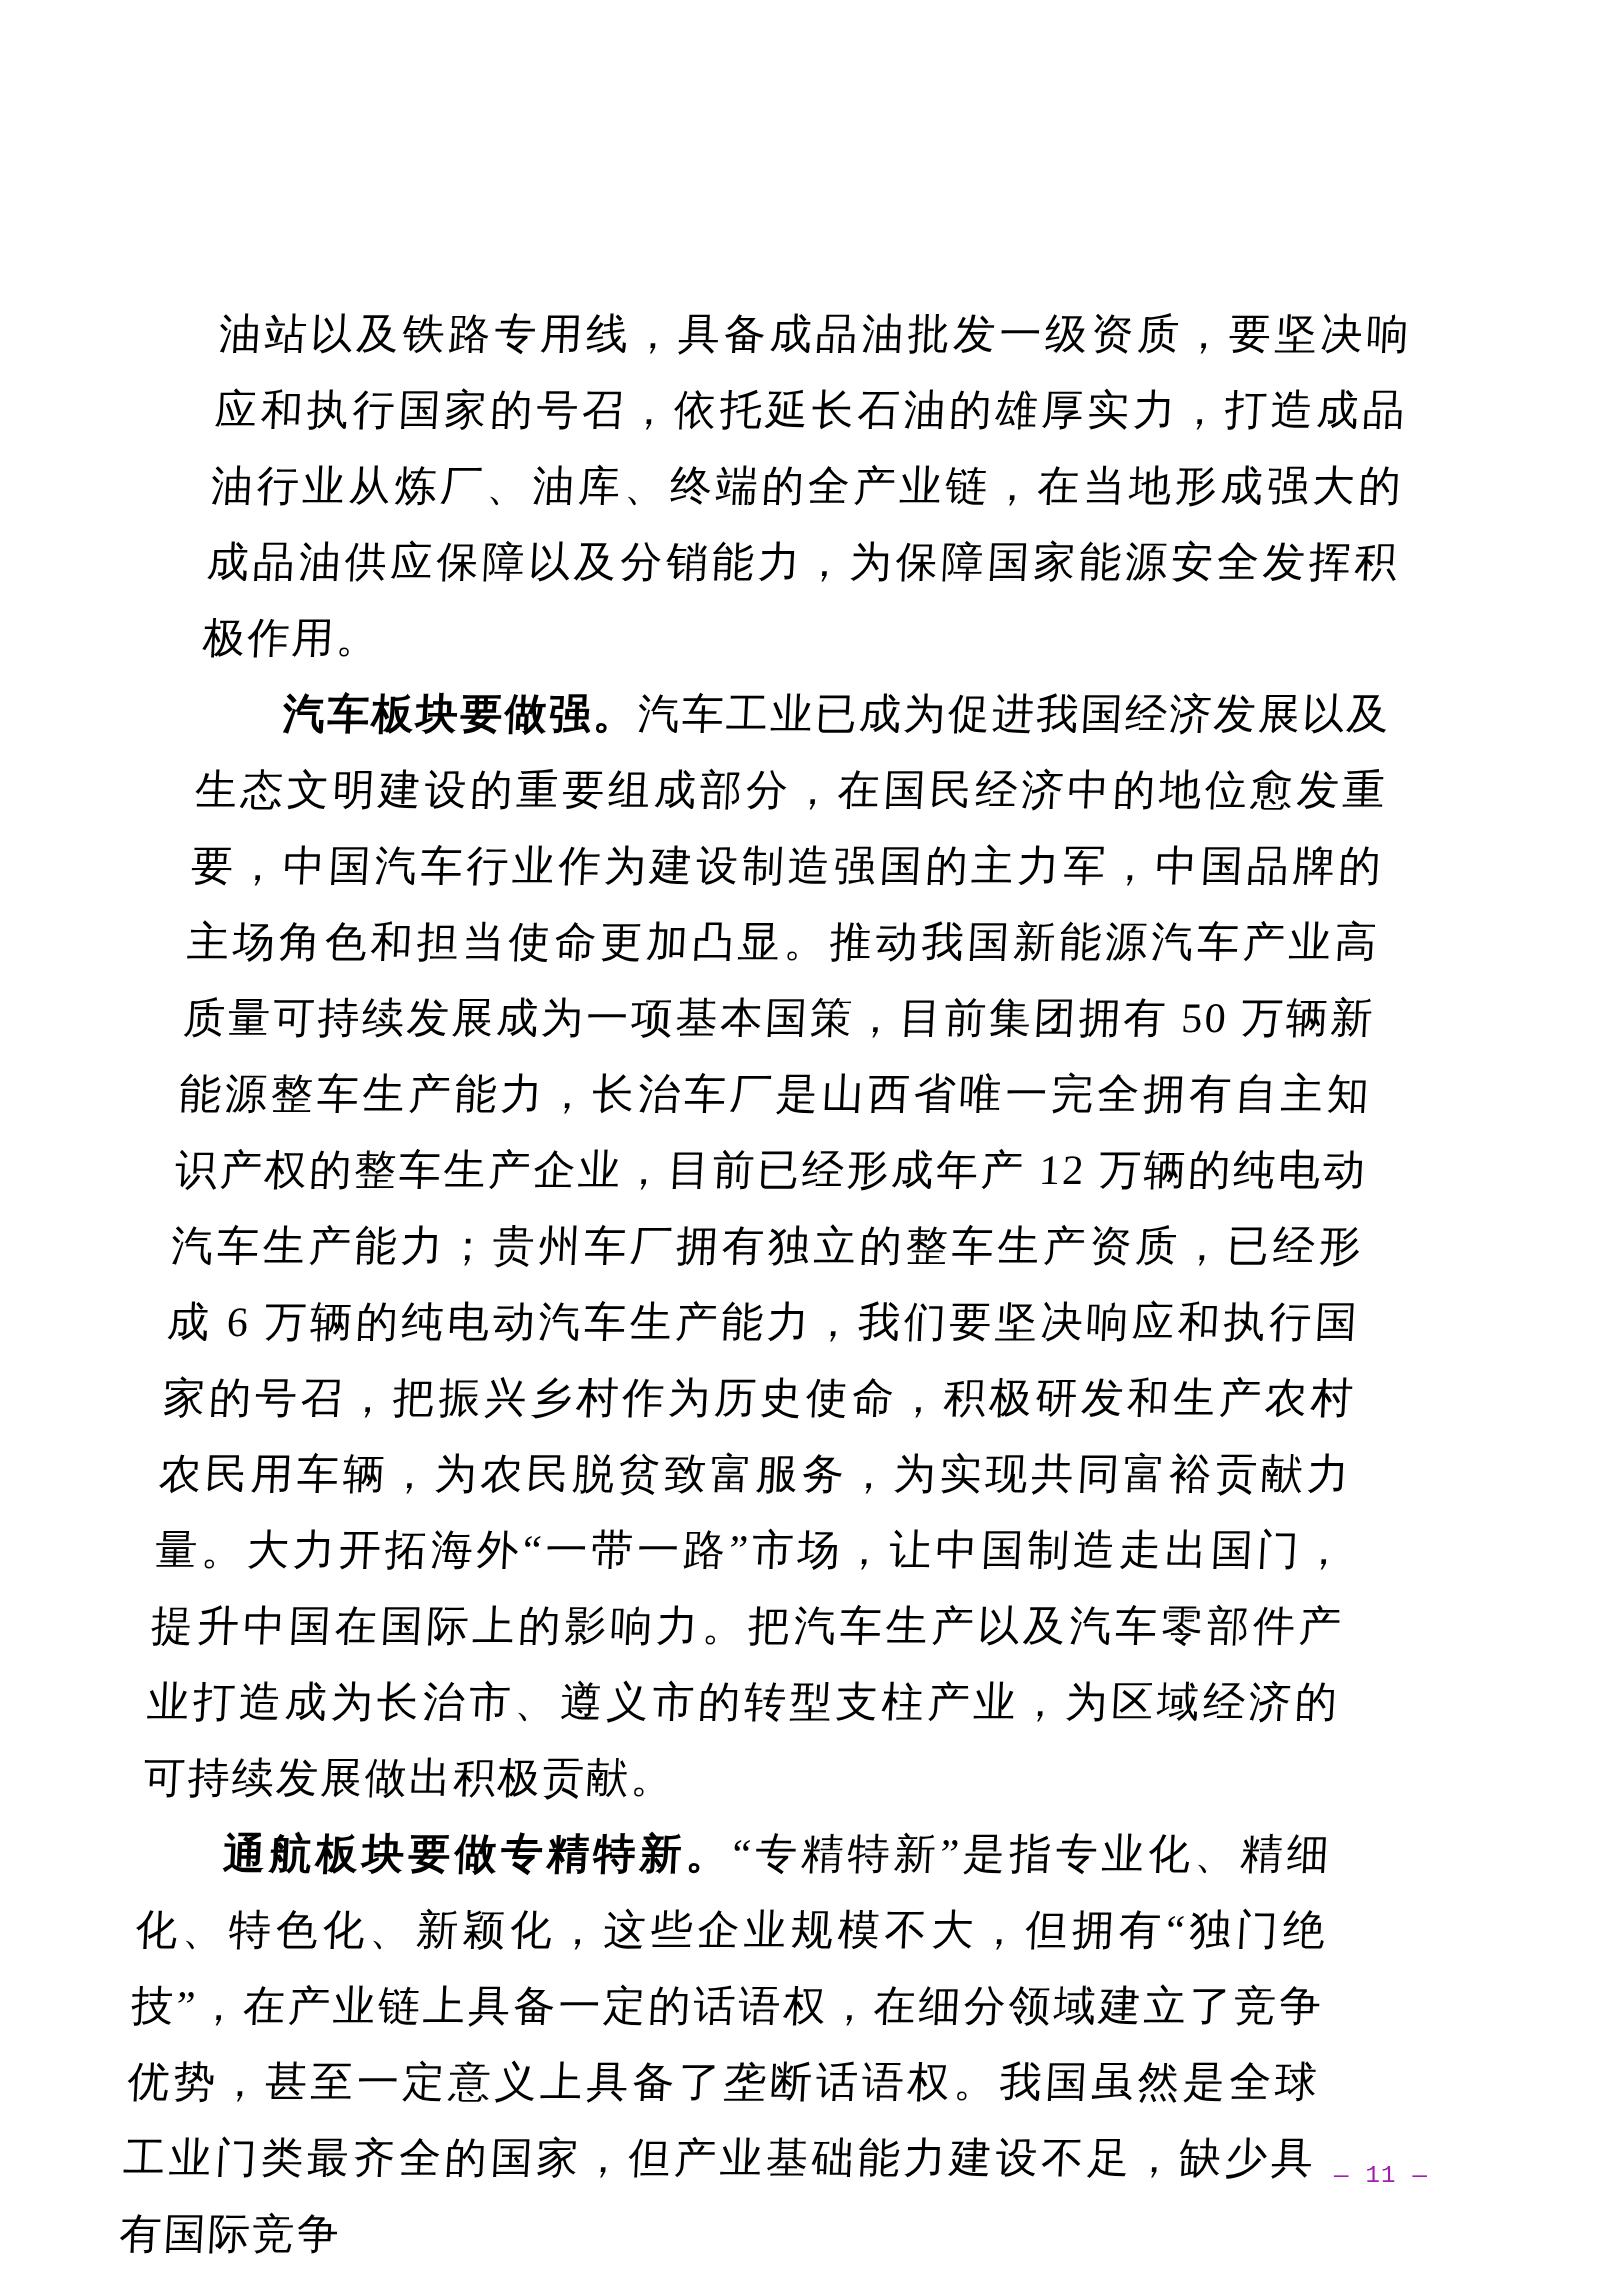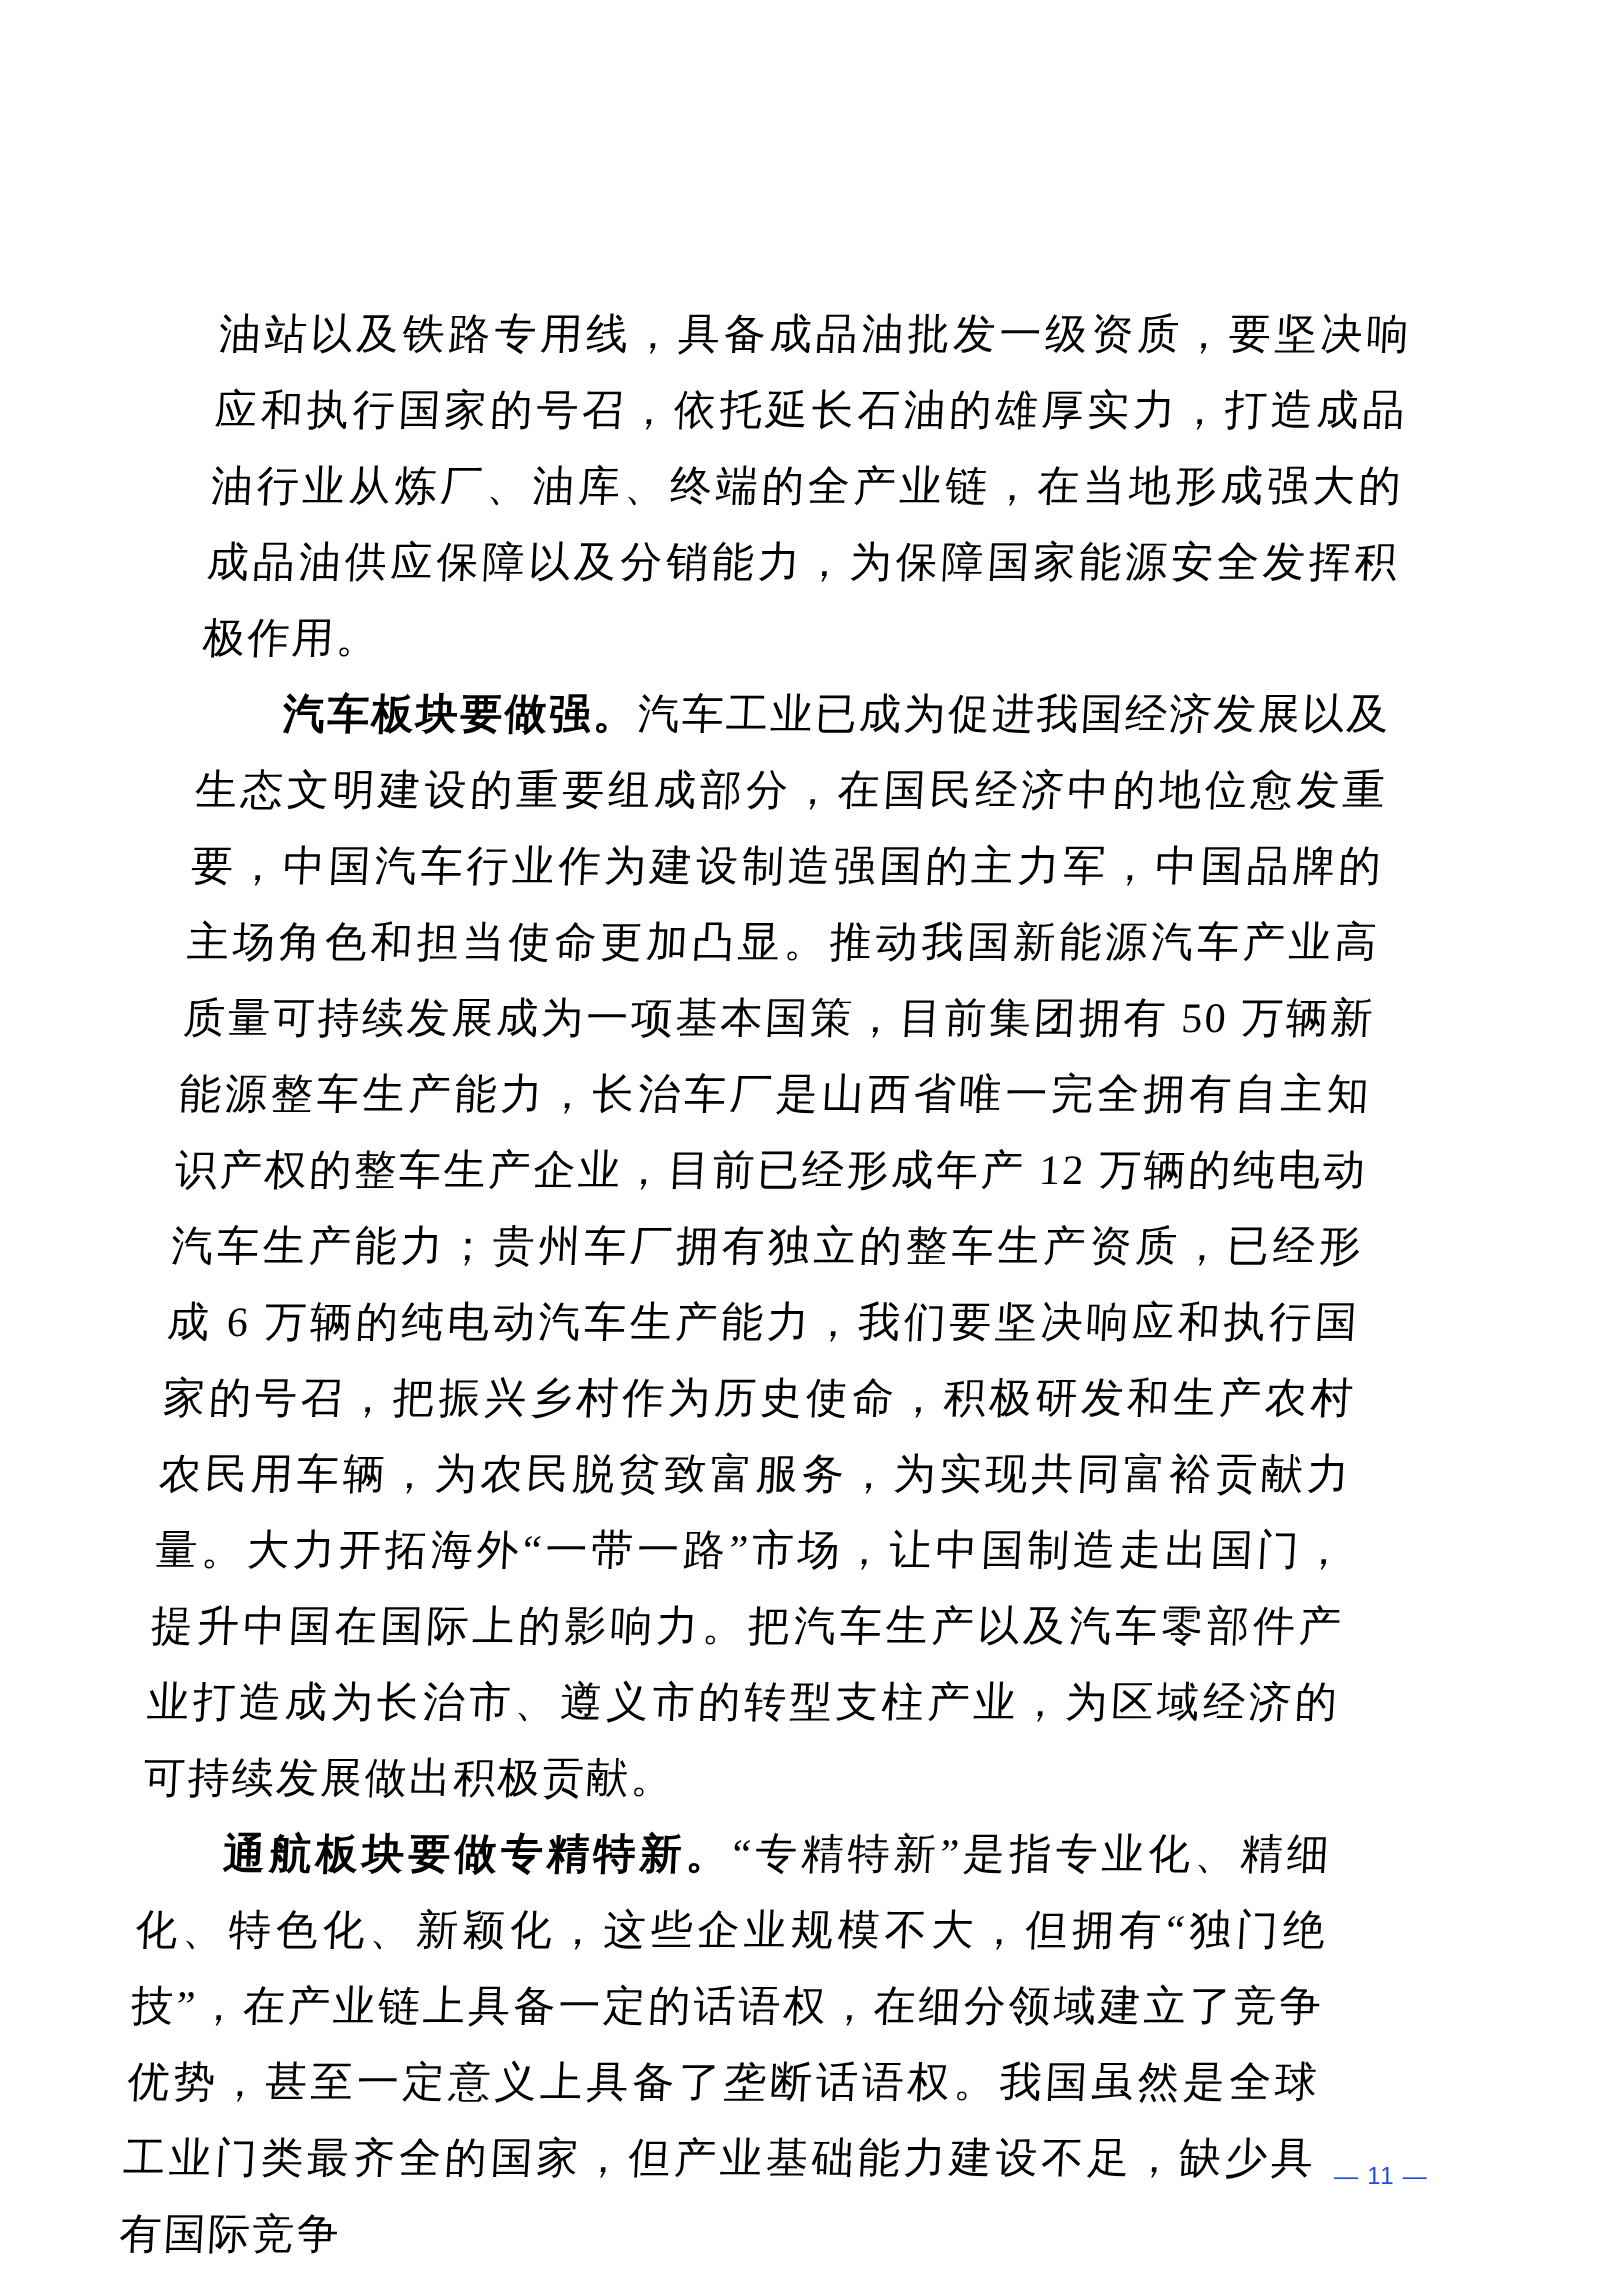--- a/index.html
+++ b/index.html
@@ -49,22 +49,22 @@
     font-family: "Liberation Sans", "DejaVu Sans", sans-serif;
     font-weight: 700;
   }
   .page-number {
     position: absolute;
     left: 1334px;
     top: 2163px;
     font-size: 24px;
     line-height: 1.1;
     letter-spacing: 1.3px;
-    color: #1d4ed8;
-    font-family: Liberation Sans, sans-serif;
+    color: #a21caf;
+    font-family: Liberation Mono, monospace;
     white-space: nowrap;
   }
 </style>
 </head>
 <body>
 
 <div class="page">
 
   <div class="text-block">
       <p class="para"><span class="seg">油站以及铁路专用线，具备成品油批发一级资质，要坚决响应和执行国家的号召，依托延长石油的雄厚实力，打造成品油行业从炼厂、油库、终端的全产业链，在当地形成强大的成品油供应保障以及分销能力，为保障国家能源安全发挥积极作用。</span></p>

